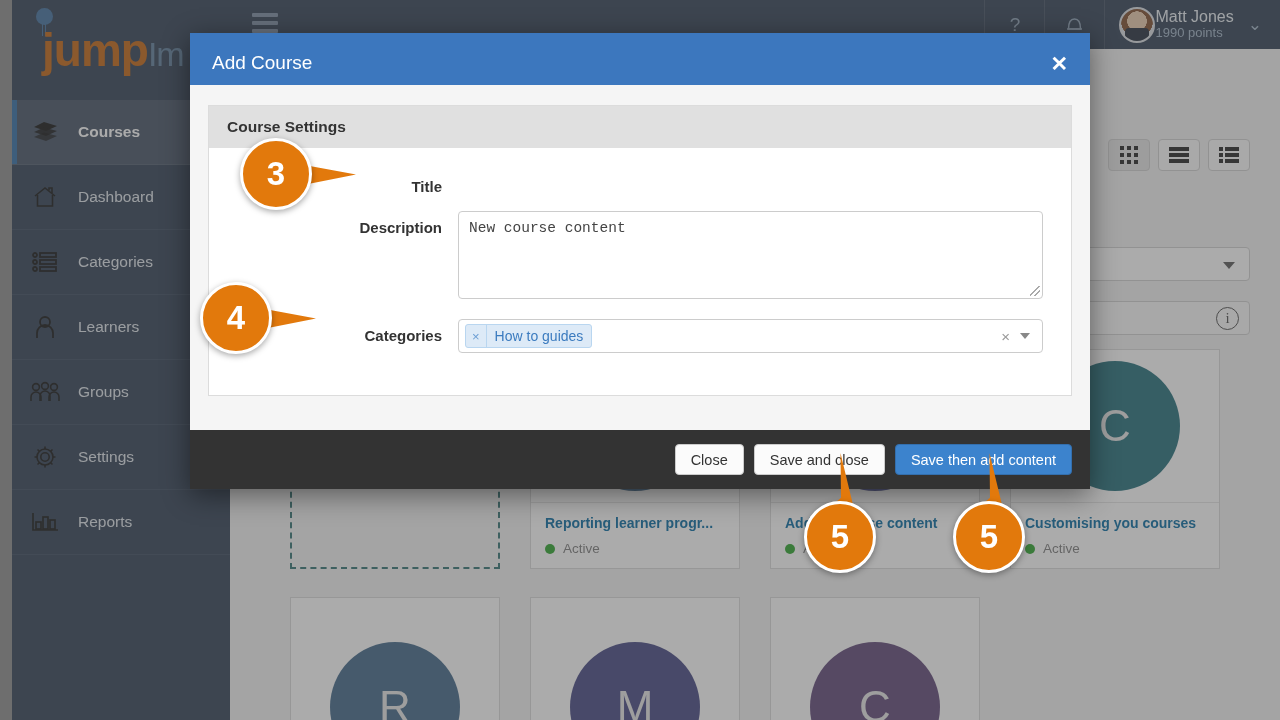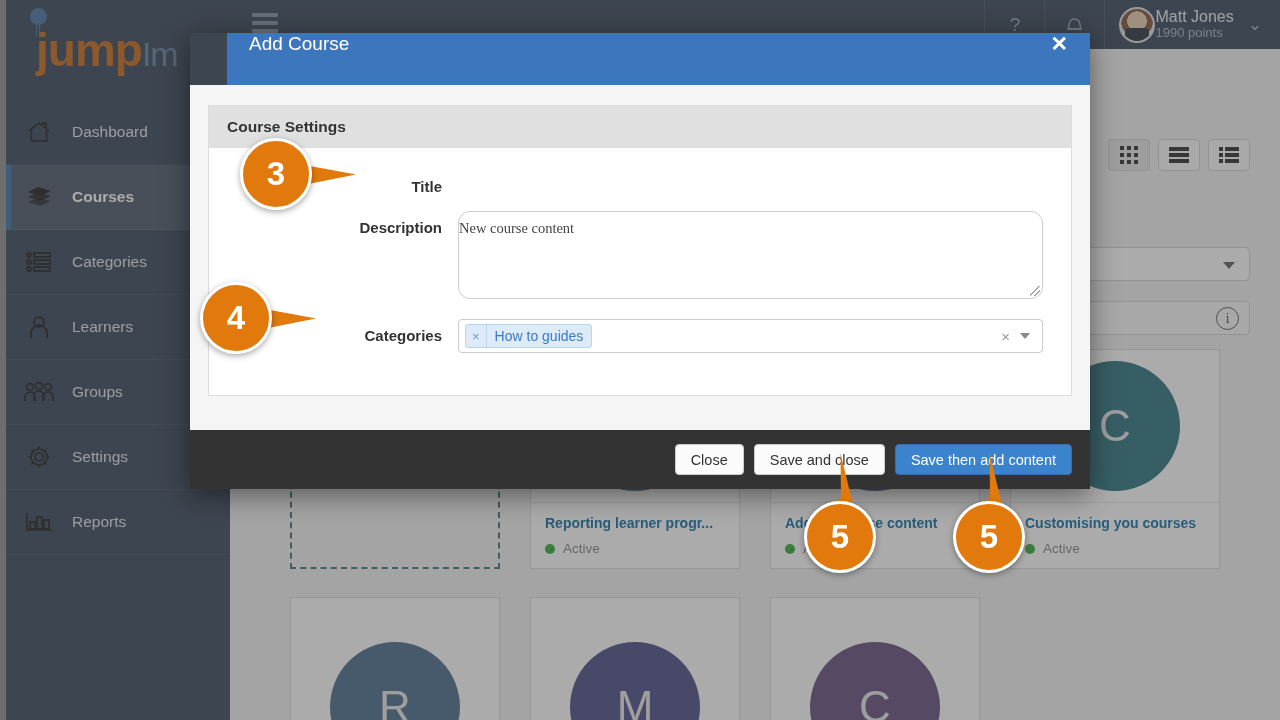--- a/index.html
+++ b/index.html
@@ -14,21 +14,21 @@
   
   .app-layer { position: absolute; inset: 0; }
   .dim-overlay {
     position: absolute; inset: 0;
     background: rgba(80,80,80,0.48);
     z-index: 40; pointer-events: none;
   }
 
   
   .sidebar {
-    position: absolute; left: 6px; top: 0; width: 230px; height: 720px;
+    position: absolute; left: 12px; top: 0; width: 230px; height: 720px;
     background: #2d3d52;
   }
   .logo-wrap {
     height: 100px; display: flex; align-items: center;
     padding-left: 30px; position: relative;
   }
   .logo {
     font-size: 46px; font-weight: bold; letter-spacing: -1px;
     line-height: 1; position: relative;
   }
@@ -160,22 +160,22 @@
     background: transparent; border: 2px dashed #2f6f6f;
   }
 
   
   .modal {
     position: absolute; left: 190px; top: 33px; width: 900px;
     z-index: 60;
     box-shadow: 0 6px 26px rgba(0,0,0,0.45);
   }
   .modal-head {
-    height: 52px; background: #3c77be; display: flex; align-items: flex-start;
-    padding: 0 22px; color: #fff; margin-left: 37px;
+    height: 52px; background: #3c77be; display: flex; align-items: flex-end;
+    padding: 11px 22px; color: #fff;
   }
   .modal-title { font-size: 19px; }
   .modal-x {
     margin-left: auto; font-size: 21px; font-weight: bold; color: #fff; line-height: 1;
   }
   .modal-body { background: #f5f5f5; padding: 20px 18px 34px 18px; }
   .panel { background: #fff; border: 1px solid #dcdcdc; }
   .panel-head {
     background: #e0e0e0; padding: 12px 18px;
     font-size: 15.5px; font-weight: bold; color: #333;
@@ -186,23 +186,23 @@
     width: 235px; text-align: right; padding-right: 16px; padding-top: 8px;
     font-size: 15px; font-weight: bold; color: #333;
   }
   .form-field { flex: 1; padding-right: 14px; }
   .txt-input {
     width: 100%; height: 34px; border: 1px solid #ccc; border-radius: 4px;
     padding: 0 12px; font-size: 14.5px; color: #444; background: #fff;
     font-family: "Liberation Sans", sans-serif;
   }
   .txt-area {
-    width: 100%; height: 88px; border: 1px solid #ccc; border-radius: 12px;
-    padding: 8px 0; font-size: 14.5px; color: #444; background: #fff;
-    resize: none; font-family: Liberation Serif, serif;
+    width: 100%; height: 88px; border: 1px solid #ccc; border-radius: 4px;
+    padding: 8px 10px; font-size: 14.5px; color: #444; background: #fff;
+    resize: none; font-family: Liberation Mono, monospace;
   }
   .resize-grip {
     position: absolute; right: 3px; bottom: 3px; width: 10px; height: 10px;
     background:
       linear-gradient(135deg, transparent 0 45%, #aaa 45% 55%, transparent 55% 100%),
       linear-gradient(135deg, transparent 0 70%, #aaa 70% 80%, transparent 80% 100%);
   }
   .multiselect {
     width: 100%; min-height: 34px; border: 1px solid #ccc; border-radius: 4px;
     background: #fff; display: flex; align-items: center; padding: 3px 6px;
@@ -274,40 +274,40 @@
 
     <div class="sidebar">
       <div class="logo-wrap">
         <div class="logo-dot"></div>
         <div class="logo-stem"></div>
         <div class="logo">
           <span class="jump">jump</span><span class="im">Im</span>
         </div>
       </div>
 
+      <div class="nav-item active">
+        <span class="nav-icon">
+          <svg width="27" height="24" viewBox="0 0 27 24" fill="#111">
+            <path d="M2 7 L12 2 L25 6 L14 11 Z"></path>
+            <path d="M2 12 L12 7.5 L25 11 L14 16 Z" opacity="0.85"></path>
+            <path d="M2 17 L12 12.5 L25 16 L14 21 Z" opacity="0.7"></path>
+          </svg>
+        </span>
+        <span>Courses</span>
+      </div>
+
       <div class="nav-item">
         <span class="nav-icon">
           <svg width="26" height="24" viewBox="0 0 26 24" fill="none" stroke="#111" stroke-width="1.6">
             <path d="M3 11 L13 3 L23 11"></path>
               <path d="M5.5 10 V21 H20.5 V10"></path>
               <path d="M17 5.5 V3 H20 V8"></path>
           </svg>
         </span>
         <span>Dashboard</span>
-      </div>
-
-      <div class="nav-item active">
-        <span class="nav-icon">
-          <svg width="27" height="24" viewBox="0 0 27 24" fill="#111">
-            <path d="M2 7 L12 2 L25 6 L14 11 Z"></path>
-            <path d="M2 12 L12 7.5 L25 11 L14 16 Z" opacity="0.85"></path>
-            <path d="M2 17 L12 12.5 L25 16 L14 21 Z" opacity="0.7"></path>
-          </svg>
-        </span>
-        <span>Courses</span>
       </div>
 
       <div class="nav-item">
         <span class="nav-icon">
           <svg width="26" height="22" viewBox="0 0 26 22" fill="none" stroke="#111" stroke-width="1.8">
             <circle cx="3" cy="4" r="2"></circle>
               <circle cx="3" cy="11" r="2"></circle>
               <circle cx="3" cy="18" r="2"></circle>
             <rect x="8" y="2" width="16" height="4"></rect>
               <rect x="8" y="9" width="16" height="4"></rect>

